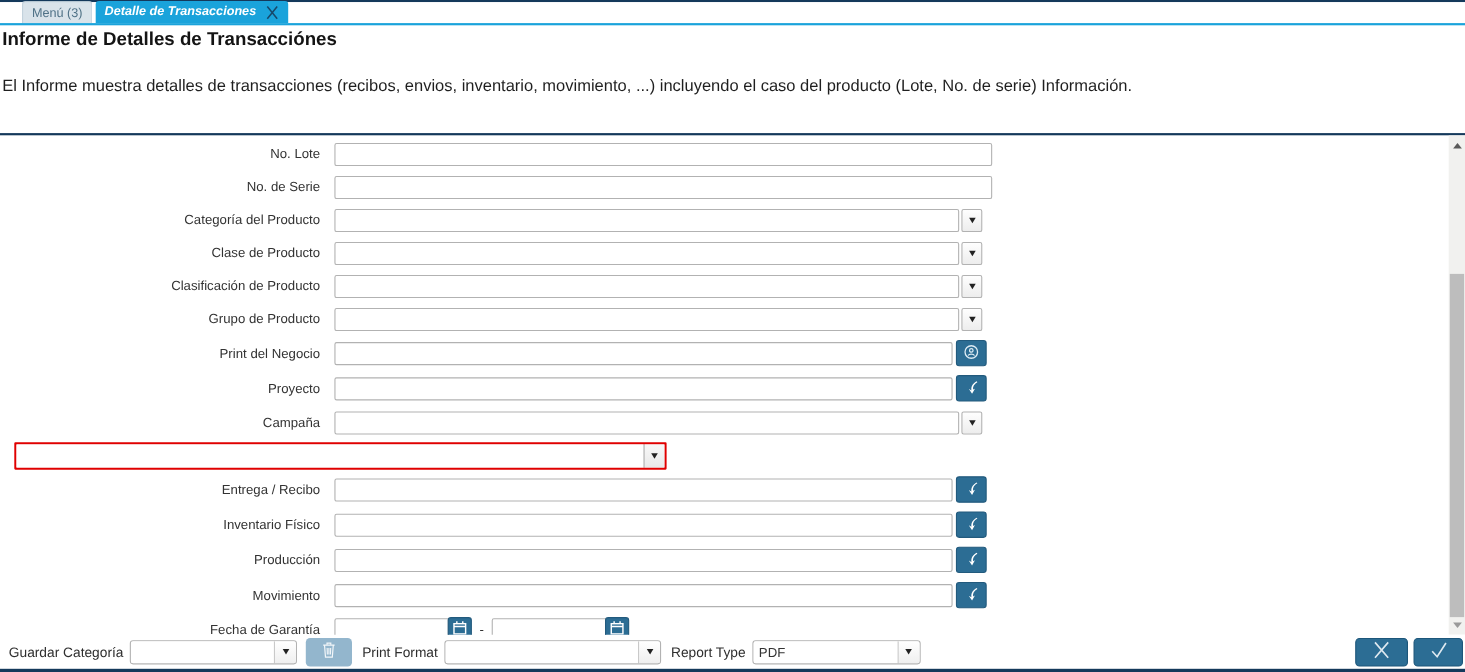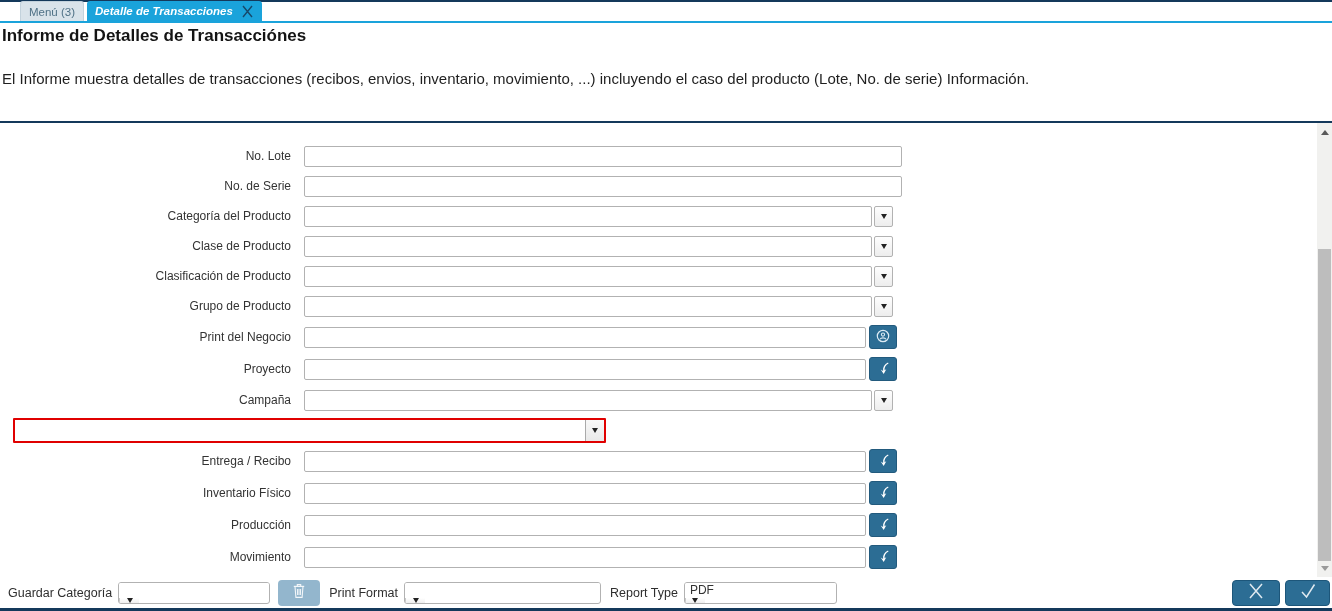--- a/index.html
+++ b/index.html
@@ -16,21 +16,21 @@
   .tab.inactive { background:#d9e3ea; color:#4f7186; border:1px solid #c3d2dc; border-bottom:none; margin-right:3px; }
   .tab.active { background:#1aa3db; color:#fff; font-weight:bold; gap:8px;font-style:italic; }
   .tab .closex { display:inline-flex; }
 
   
   .pagetitle { margin:3px 0 0 2px; font-size:17px; line-height:20px; font-weight:700; color:#141414; }
   .desc { margin:23px 0 0 2px; font-size:15px; line-height:19px; color:#1f1f1f; }
 
   
   .panel { position:relative; margin-top:33px; height:456px; border-top:2px solid #14395b; background:#fff; overflow:hidden; }
-  .rows { padding-top:18px; }
+  .rows { padding-top:2px; }
   .row { display:flex; align-items:center; height:30px; }
   .flabel { flex:0 0 291px; text-align:right; font-size:12px; color:#333; padding-right:0; }
   .ctrl { display:flex; align-items:center; margin-left:13px; }
 
   .tinput { width:598px; height:21px; border:1px solid #b2b2b2; border-radius:2px; background:#fff; font:12px "Liberation Sans",sans-serif; padding:0 4px; color:#333; outline:none; }
 
   .combo { display:flex; align-items:center; }
   .cinput { width:568px; height:21px; border:1px solid #b2b2b2; border-radius:2px; background:#fff; font:12px "Liberation Sans",sans-serif; padding:0 4px; color:#333; outline:none; }
   .cbtn { width:19px; height:21px; margin-left:2px; border:1px solid #b2b2b2; border-radius:2px; background:linear-gradient(#fefefe,#ededed); display:flex; align-items:center; justify-content:center; cursor:pointer; padding:0; }
   .caret { width:0; height:0; border-left:3.5px solid transparent; border-right:3.5px solid transparent; border-top:5px solid #222; }
@@ -50,21 +50,21 @@
   .sbar { position:absolute; top:0; right:0; width:15px; height:100%; background:#f1f1ef; }
   .sarrow { position:absolute; left:0; width:15px; height:14px; display:flex; align-items:center; justify-content:center; cursor:pointer; }
   .sarrow.up { top:2px; } .sarrow.down { bottom:2px; }
   .tri-up { width:0; height:0; border-left:4px solid transparent; border-right:4px solid transparent; border-bottom:5px solid #5a5a5a; }
   .tri-down { width:0; height:0; border-left:4px solid transparent; border-right:4px solid transparent; border-top:5px solid #9a9a9a; }
   .sthumb { position:absolute; left:1px; top:126px; width:13px; height:312px; background:#bdbdbd; cursor:pointer; }
 
   
   .footer { display:flex; align-items:center; height:31px; padding:0 2px 0 8px; background:#fff; }
   .flab { font-size:12.5px; color:#2e2e2e; white-space:nowrap; }
-  .fcombo { display:flex; align-items:stretch; height:22px; border:1px solid #b2b2b2; border-radius:3px; background:#fff; overflow:hidden; margin-left:6px;flex-direction:column; }
+  .fcombo { display:flex; align-items:stretch; height:22px; border:1px solid #b2b2b2; border-radius:3px; background:#fff; overflow:hidden; margin-left:6px; }
   .fcinput { border:none; outline:none; font:12px "Liberation Sans",sans-serif; padding:0 5px; color:#333; flex:1; min-width:0; background:#fff; }
   .fcbtn { width:20px; border:none; border-left:1px solid #c9c9c9; background:linear-gradient(#fff,#efefef); display:flex; align-items:center; justify-content:center; cursor:pointer; padding:0; }
   .w-save { width:152px; } .w-print { width:197px; } .w-report { width:153px; }
   .trashbtn { width:42px; height:26px; margin-left:8px; border:none; border-radius:4px; background:#93b6cd; display:flex; align-items:center; justify-content:center; cursor:default; padding:0; }
   .gap8 { margin-left:9px; }
   .spacer { flex:1; }
   .confbtn { width:48px; height:26px; border:1px solid #1d567a; border-radius:4px; background:#2c6d94; display:flex; align-items:center; justify-content:center; cursor:pointer; padding:0; }
   .confbtn + .confbtn { margin-left:5px; width:45px; }
 
   .bottomline { height:3px; background:#14395b; }

